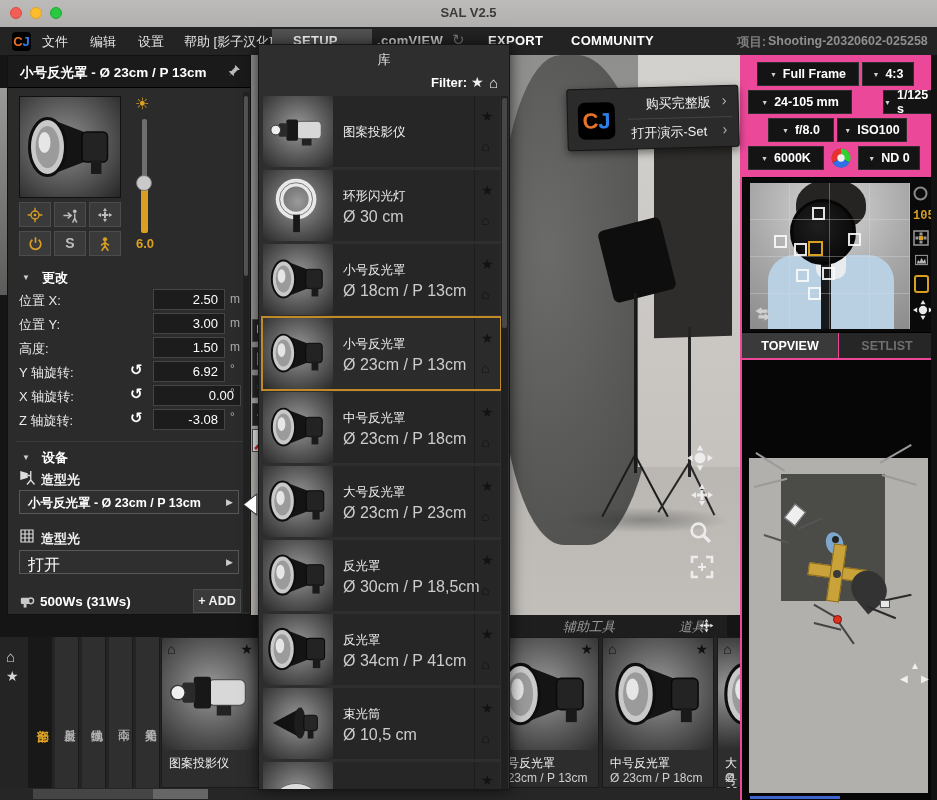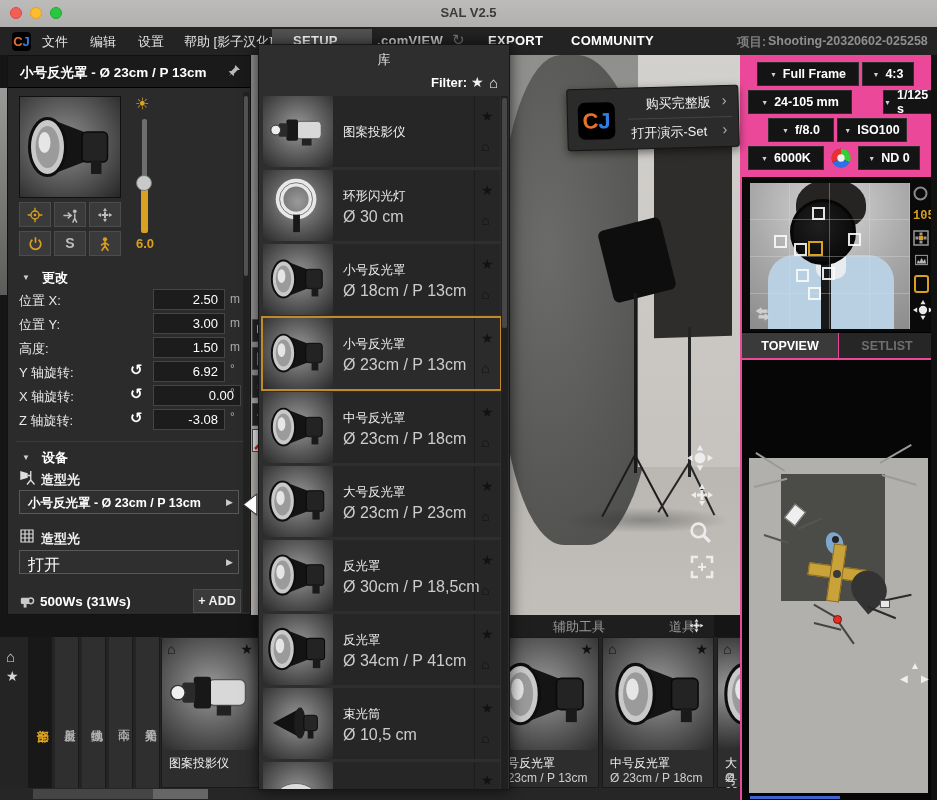--- a/index.html
+++ b/index.html
@@ -421,21 +421,21 @@
           <use href="#sym-flashhead"></use>
         </svg></div>
     <div class="abs" style="left:32px;top:538px;color:#fff;font-size:13.5px;font-weight:bold;">500Ws (31Ws)</div>
     <div class="abs btn" style="left:185px;top:533px;width:48px;height:24px;font-weight:bold;font-size:12.5px;color:#f0f0f0;padding-top:4px;">+ ADD</div>
 
     <div class="abs" style="right:1px;top:36px;width:6px;height:520px;background:#222;">
       <div class="abs" style="left:1px;top:4px;width:4px;height:180px;background:#555;border-radius:2px;"></div>
     </div>
   </div>
 
-  <div class="abs bstrip" style="left:437px;width:277px;border-left:4px solid #c2410c;">
+  <div class="abs bstrip" style="left:450px;width:277px;border-left:1px solid #c2410c;font-style:italic;">
     <span class="abs" style="left:112px;top:3px;">辅助工具</span>
     <span class="abs" style="left:228px;top:3px;">道具</span>
     <svg class="abs" style="left:248px;top:3px;color:#e8e8e8" width="15" height="15">
         <use href="#sym-pan"></use>
       </svg>
   </div>
 
   <div class="abs" style="left:0;top:637px;width:740px;height:151px;background:#242424;"></div>
 
   <div class="abs g-home" style="left:6px;top:648px;color:#d5d5d5;font-size:15px;"></div>

